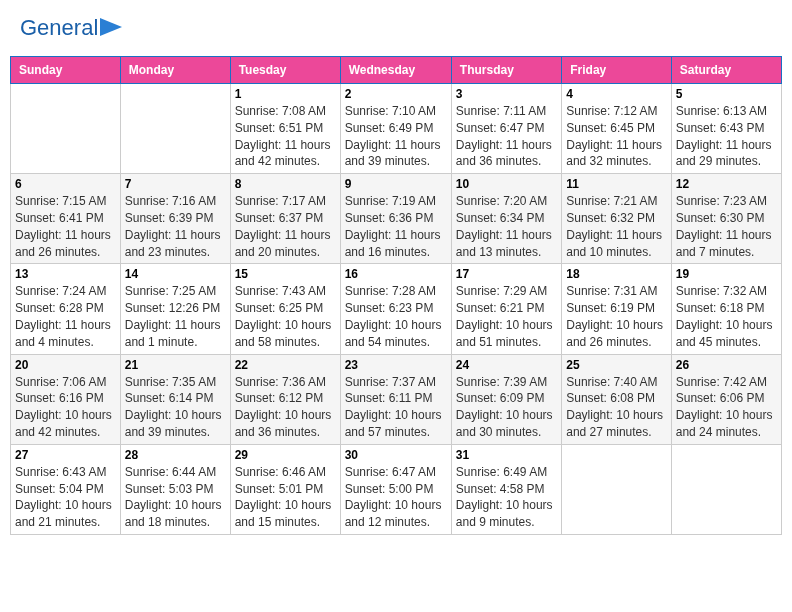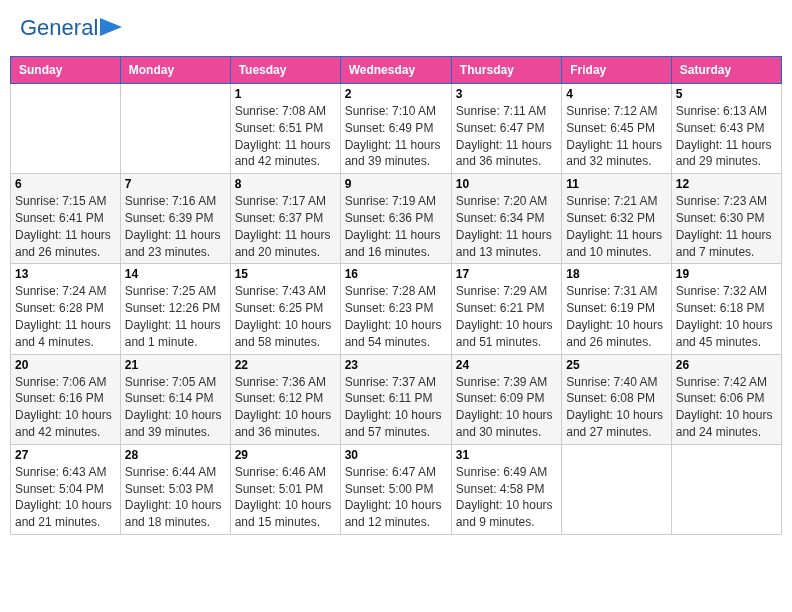--- a/index.html
+++ b/index.html
@@ -274,21 +274,21 @@
           <span class="day-num">20</span>
           <div class="day-detail">
             <div>Sunrise: 7:06 AM</div>
             <div>Sunset: 6:16 PM</div>
             <div>Daylight: 10 hours and 42 minutes.</div>
           </div>
         </td>
         <td>
           <span class="day-num">21</span>
           <div class="day-detail">
-            <div>Sunrise: 7:05 AM</div>
+            <div>Sunrise: 7:35 AM</div>
             <div>Sunset: 6:14 PM</div>
             <div>Daylight: 10 hours and 39 minutes.</div>
           </div>
         </td>
         <td>
           <span class="day-num">22</span>
           <div class="day-detail">
             <div>Sunrise: 7:36 AM</div>
             <div>Sunset: 6:12 PM</div>
             <div>Daylight: 10 hours and 36 minutes.</div>

